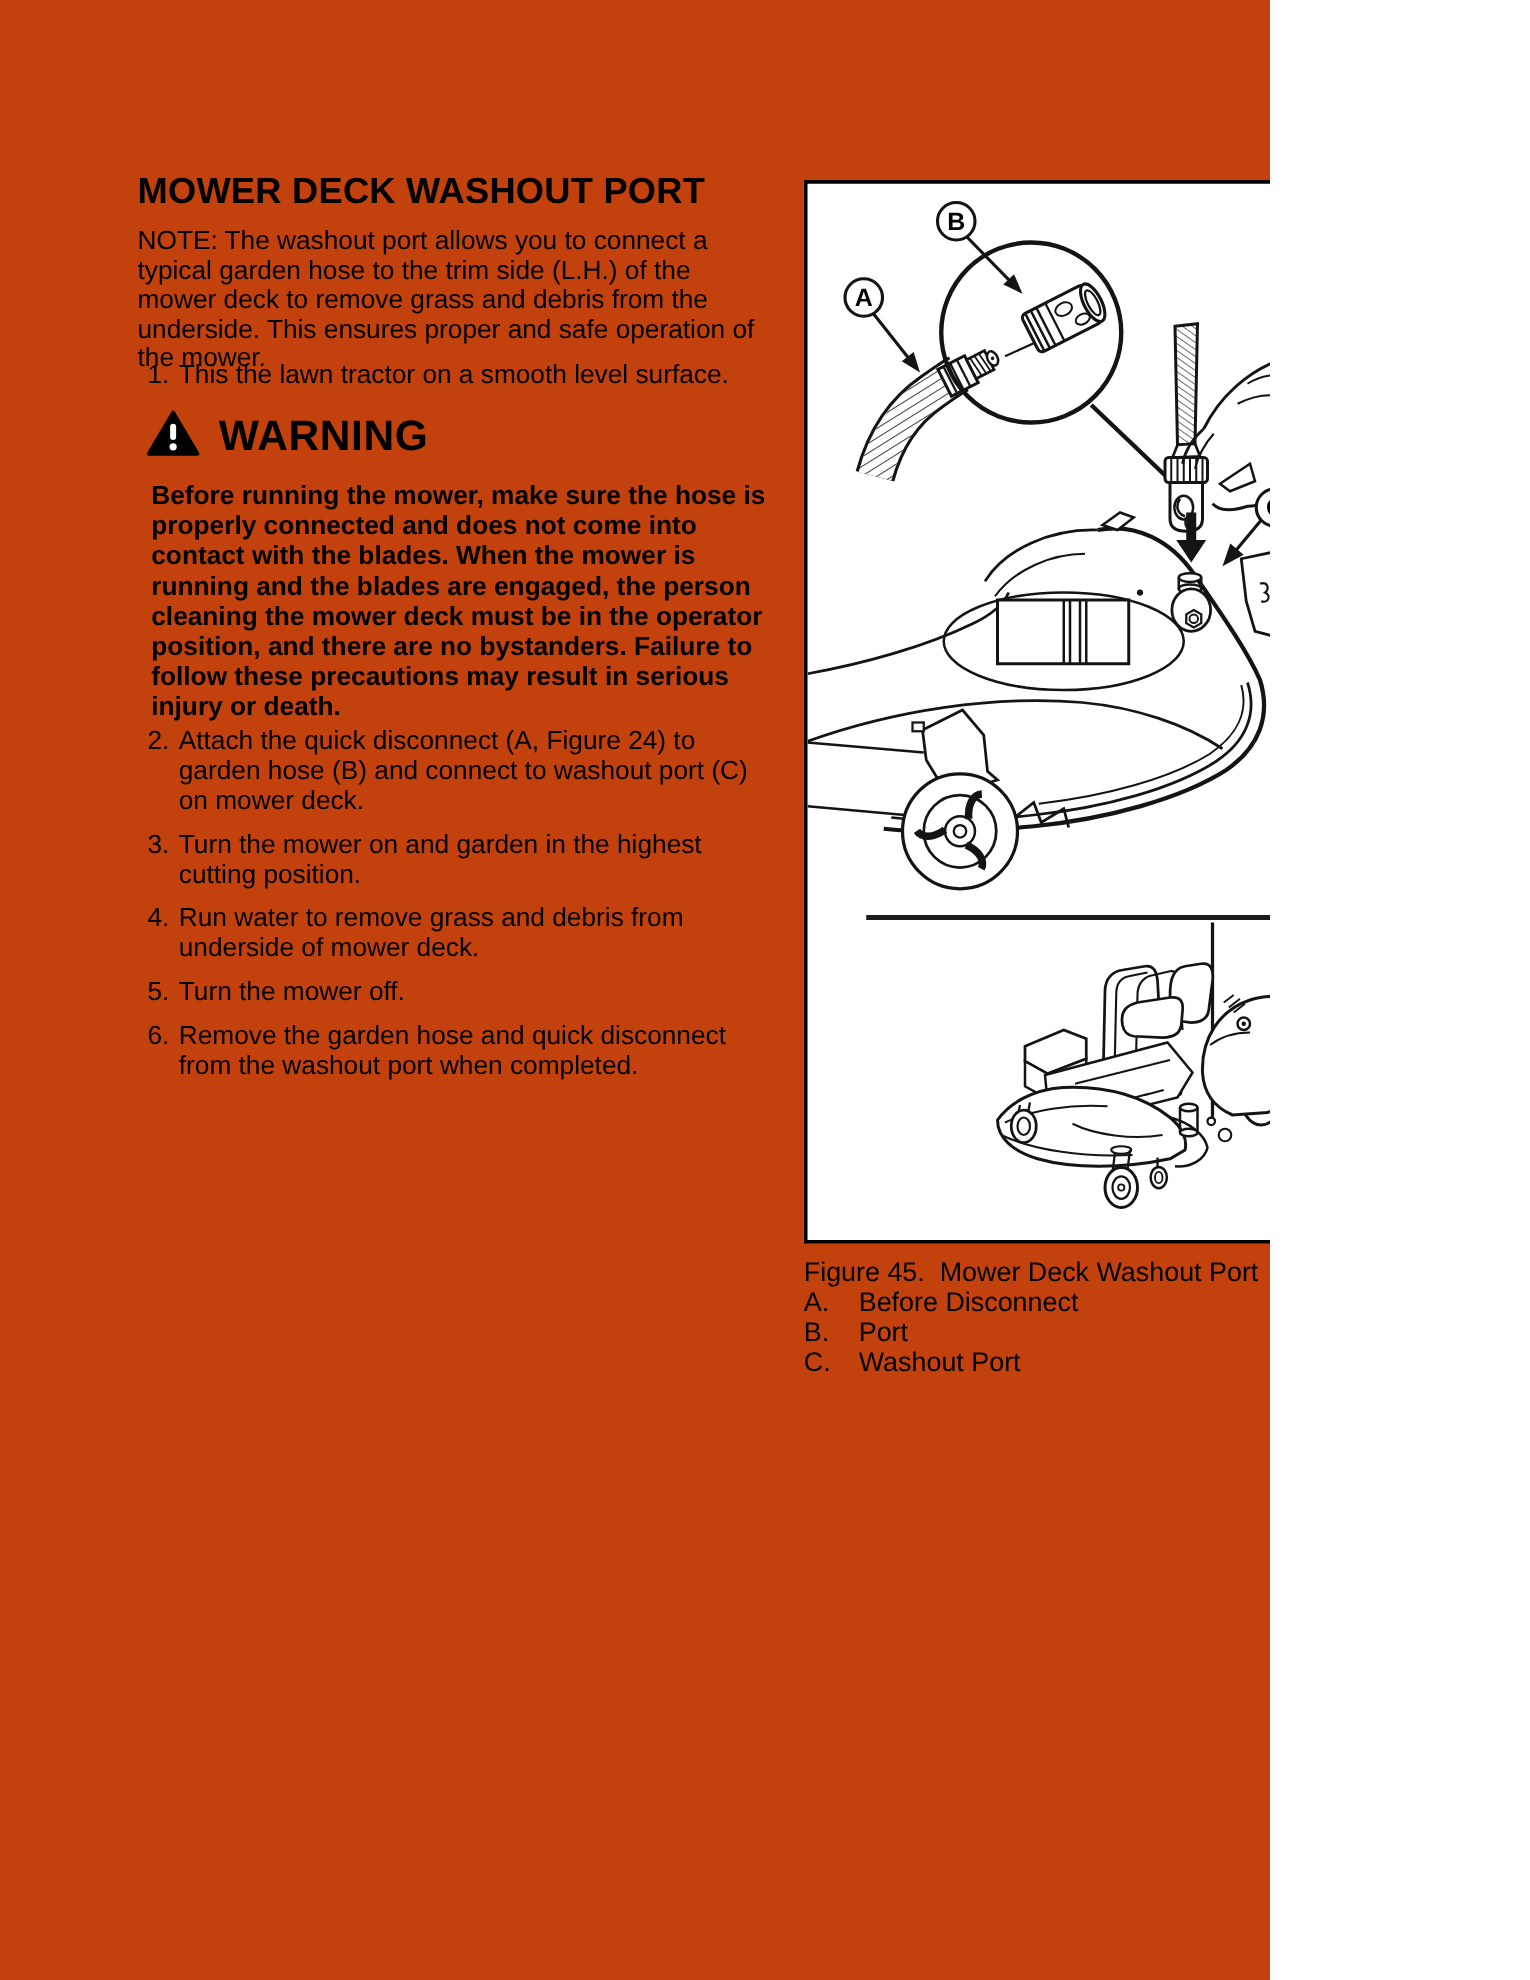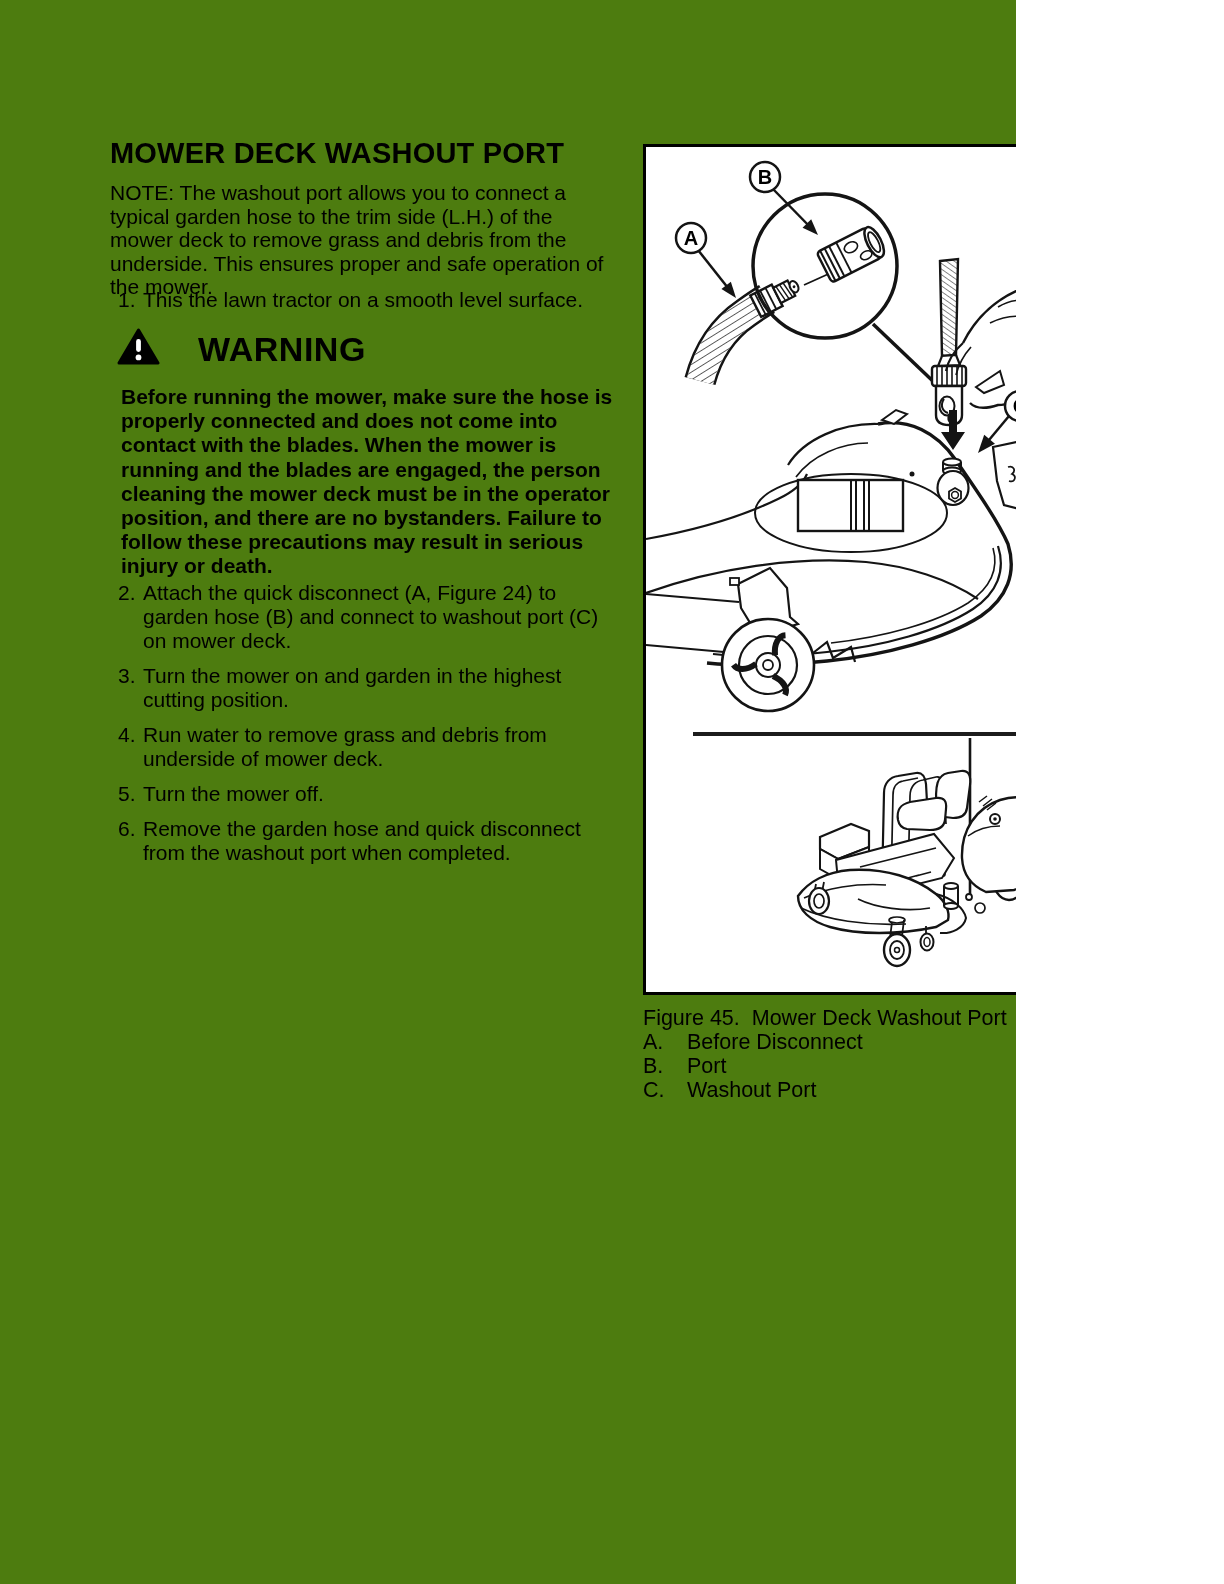--- a/index.html
+++ b/index.html
@@ -1,38 +1,38 @@
 <!DOCTYPE html>
 <html><head>
 <meta charset="utf-8">
 <style>
   html,body{margin:0;padding:0;background:#ffffff;}
   .page{
-    position:relative;width:1016px;height:1584px;background:#4d7c0f;
+    position:relative;width:1016px;height:1584px;background:#c2410c;
     font-family:"Liberation Sans", sans-serif;color:#000;overflow:hidden;
   }
   .page-title{
     position:absolute;left:110px;top:137px;
     font-size:29px;font-weight:bold;letter-spacing:.2px;white-space:nowrap;
   }
   .note-text{
     position:absolute;left:110px;top:181px;width:507px;
     font-size:21px;line-height:23.6px;
   }
   .step-row{display:flex;align-items:flex-start;}
   .step-num{width:33px;flex:0 0 33px;padding-left:8px;box-sizing:border-box;}
   .step-text{flex:1;}
   .first-step{
     position:absolute;left:110px;top:288px;width:512px;
     font-size:21px;line-height:24px;
   }
   .warning-head{
     position:absolute;left:117px;top:328px;display:flex;align-items:center;gap:15px;
   }
-  .warning-head .w-label{font-size:34px;font-weight:bold;letter-spacing:.5px;margin-left:23px;}
+  .warning-head .w-label{font-size:34px;font-weight:bold;letter-spacing:.5px;}
   .warning-body{
     position:absolute;left:121px;top:385px;width:505px;
     font-size:21px;font-weight:bold;line-height:24.2px;
   }
   .steps-rest{
     position:absolute;left:110px;top:581px;width:514px;
     font-size:21px;line-height:24px;
   }
   .steps-rest .step-row{margin-bottom:11px;}
   .figure-box{

